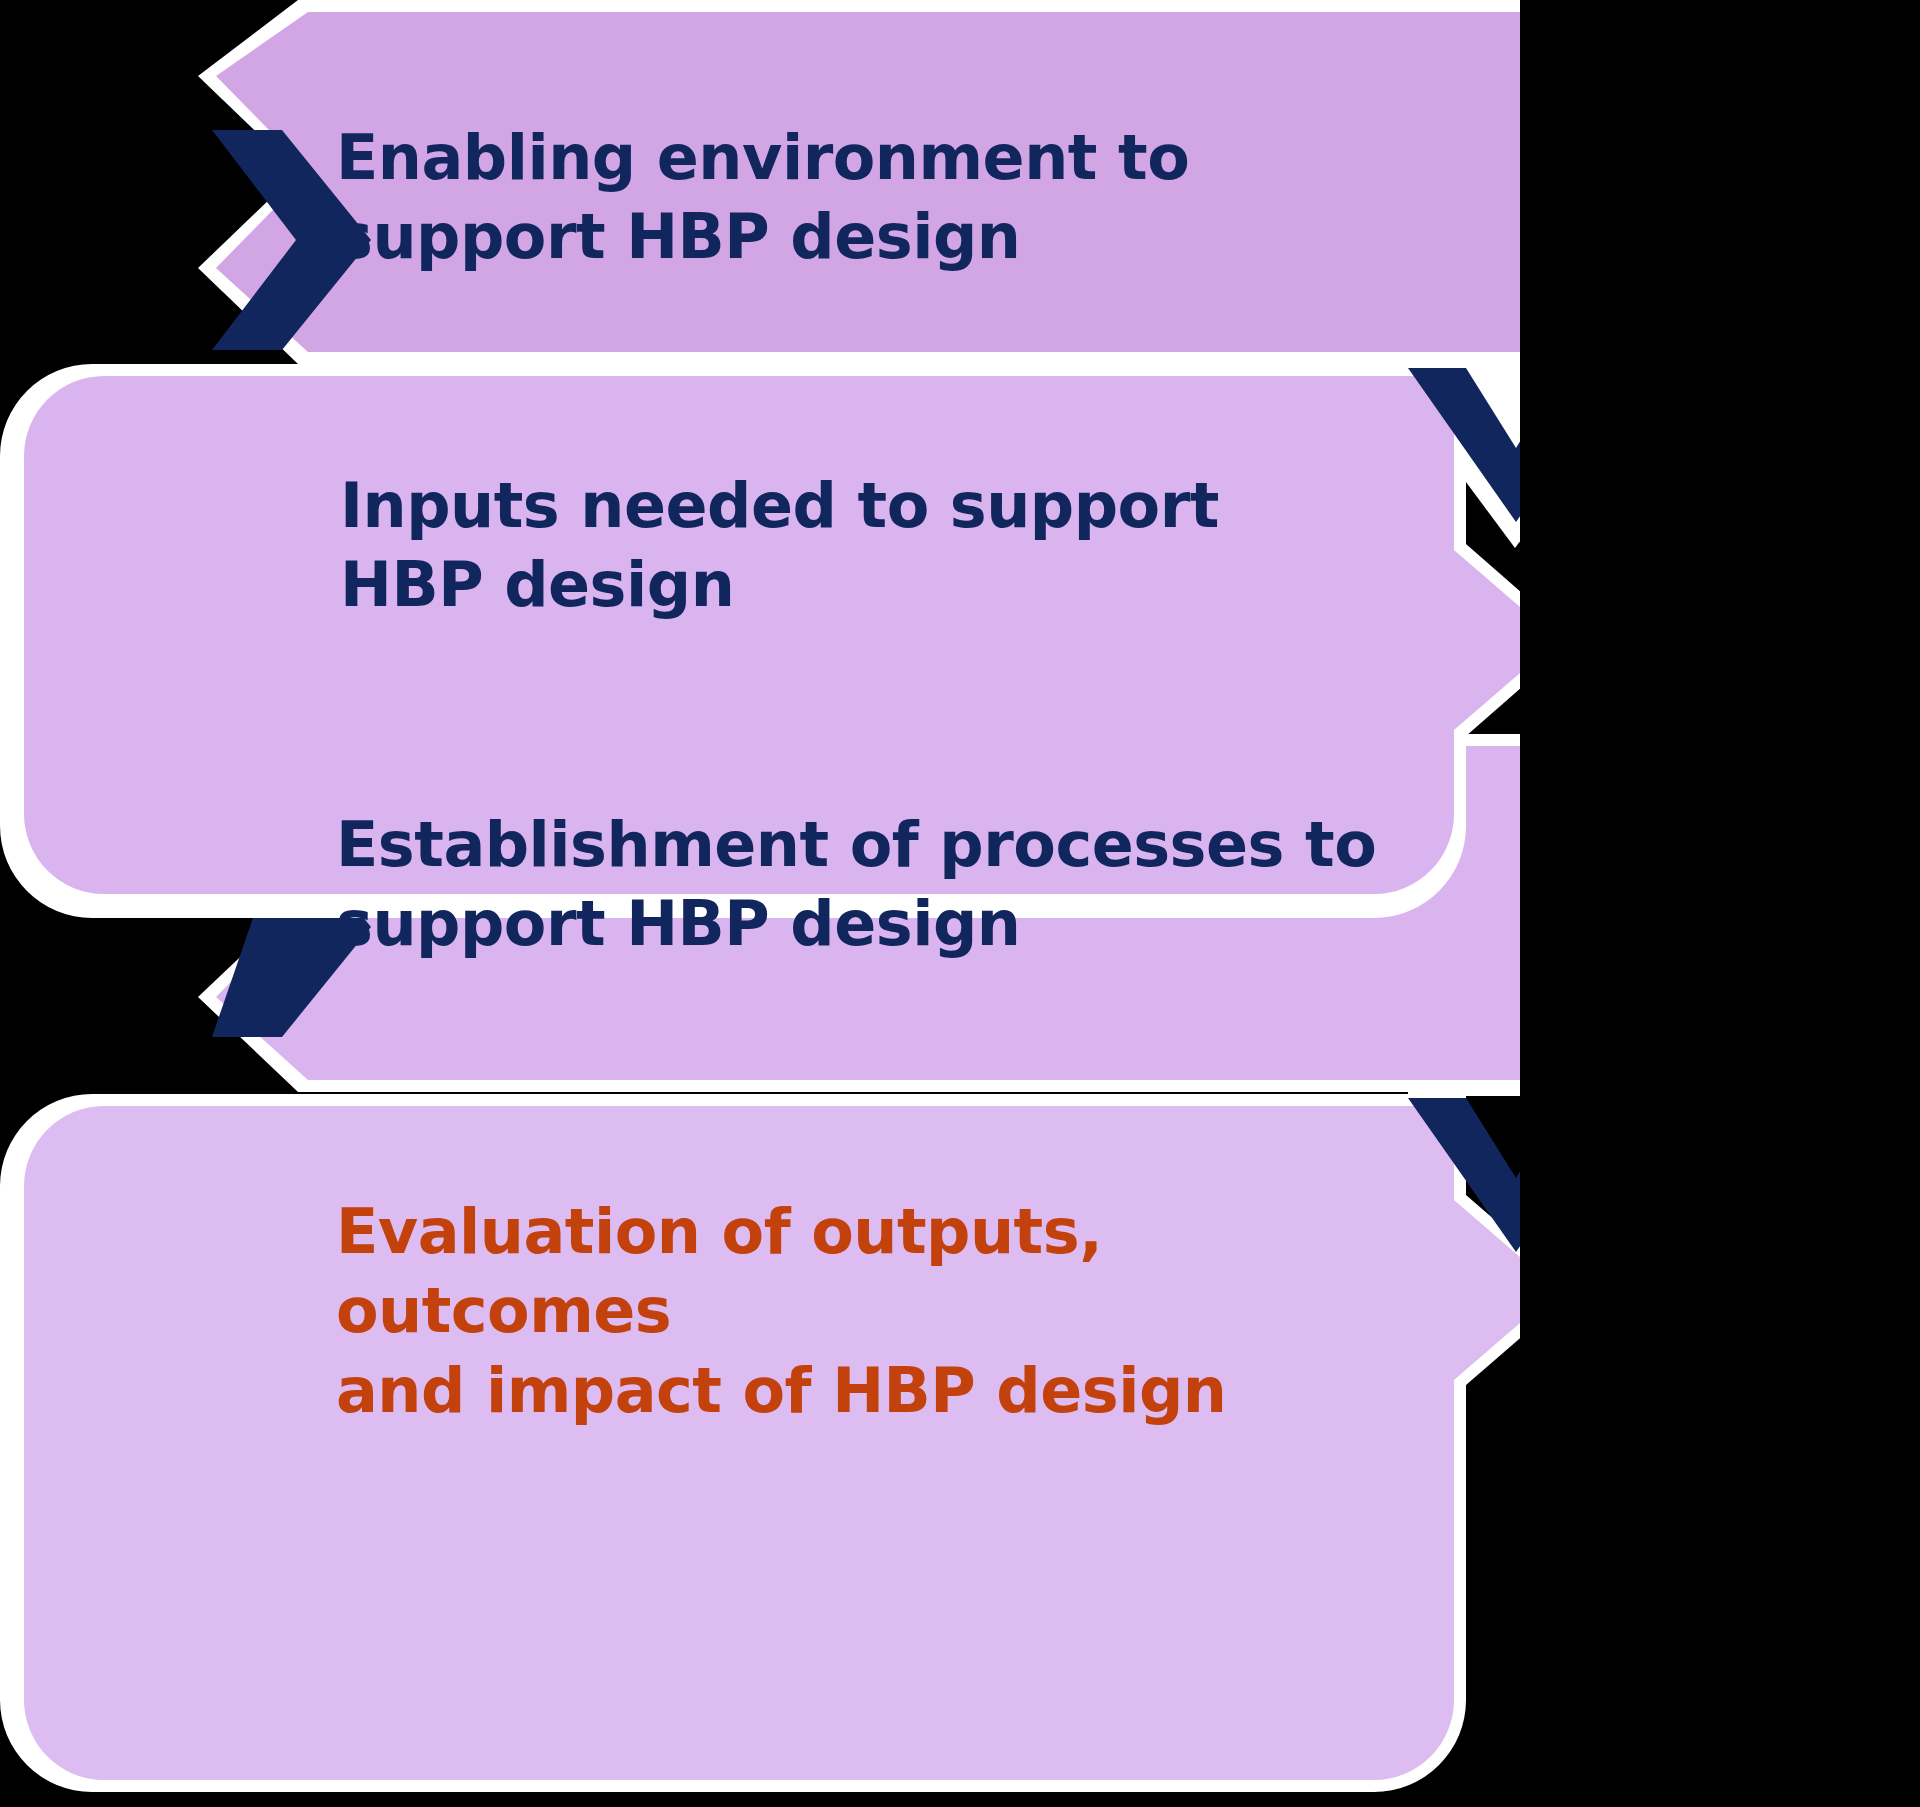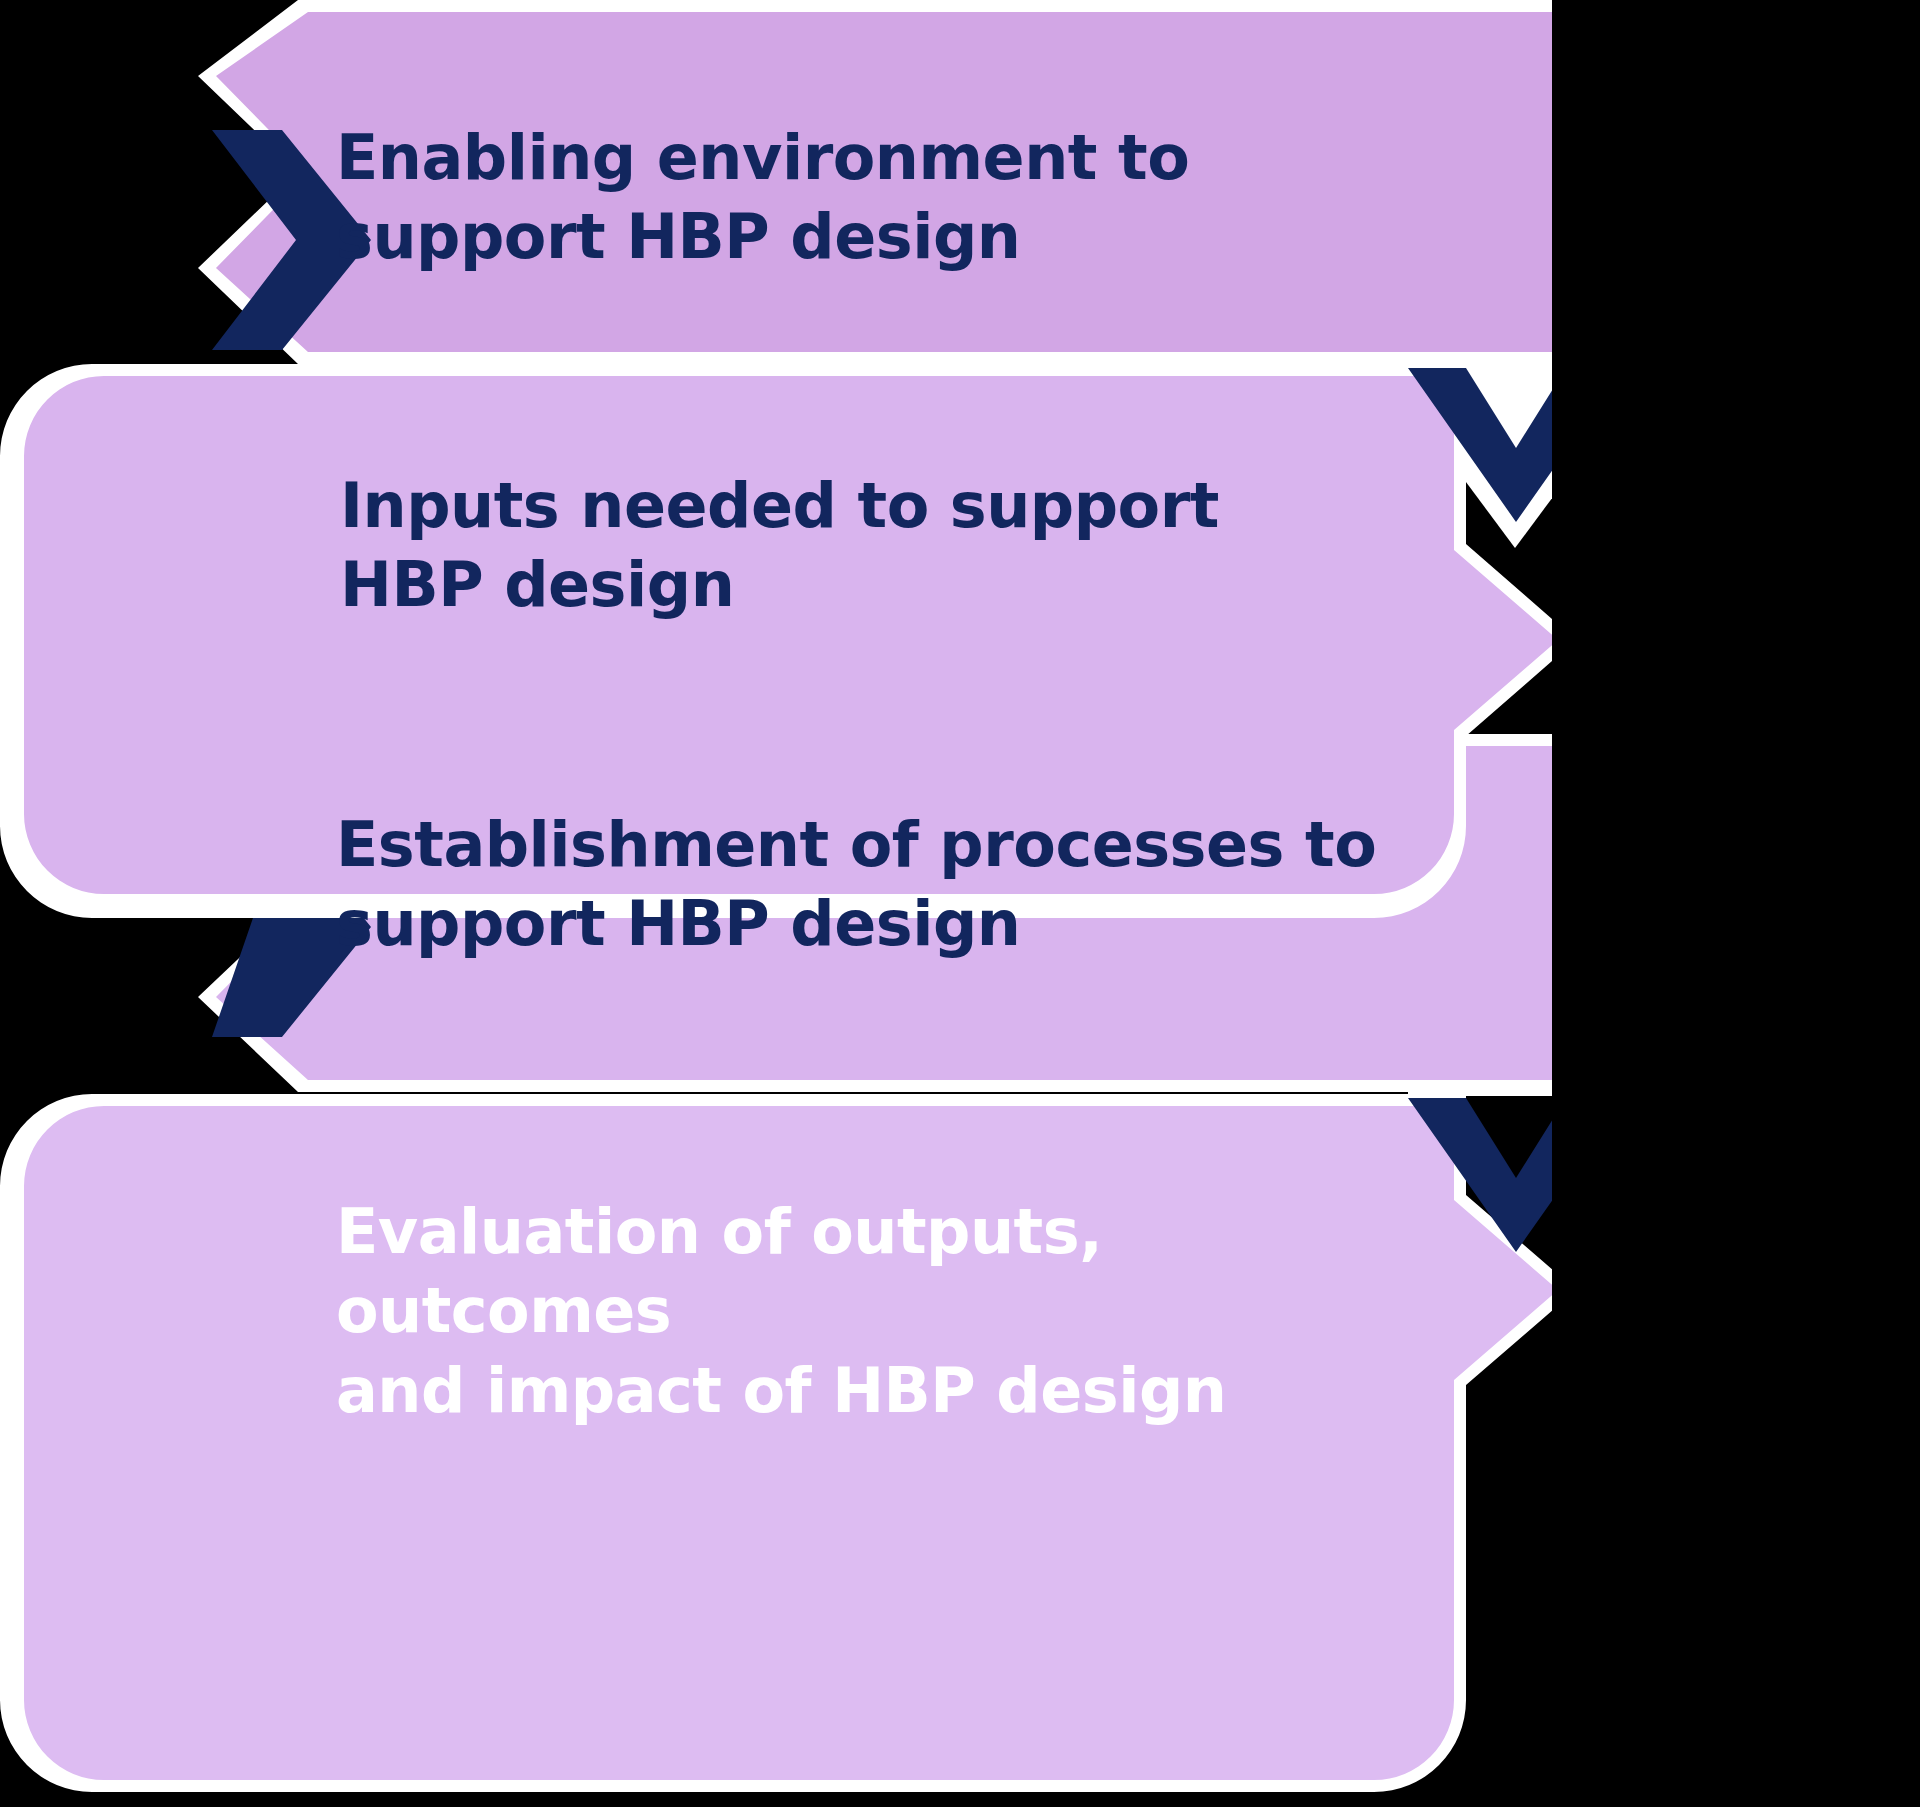--- a/index.html
+++ b/index.html
@@ -7,21 +7,20 @@
     padding: 0;
     background: #000000;
   }
   #stage {
     position: relative;
     width: 1520px;
     height: 1807px;
     background: #000000;
     overflow: hidden;
     font-family: "DejaVu Sans", "Liberation Sans", sans-serif;
-    padding-left: 32px;
   }
   #diagram-svg {
     position: absolute;
     left: 0;
     top: 0;
     width: 1920px;
     height: 1807px;
     display: block;
   }
   .band-label {
@@ -169,16 +168,16 @@
 
   <div class="band-label" id="label-1" style="color: rgb(18, 38, 94);">Enabling environment to
 support HBP design</div>
 
   <div class="band-label" id="label-2" style="color: rgb(18, 38, 94);">Inputs needed to support
 HBP design</div>
 
   <div class="band-label" id="label-3" style="color: rgb(18, 38, 94);">Establishment of processes to
 support HBP design</div>
 
-  <div class="band-label" id="label-4" style="color: #ffffff;">Evaluation of outputs, outcomes
+  <div class="band-label" id="label-4" style="color: #c2410c;">Evaluation of outputs, outcomes
 and impact of HBP design</div>
 
 </div>
 
 </body></html>

